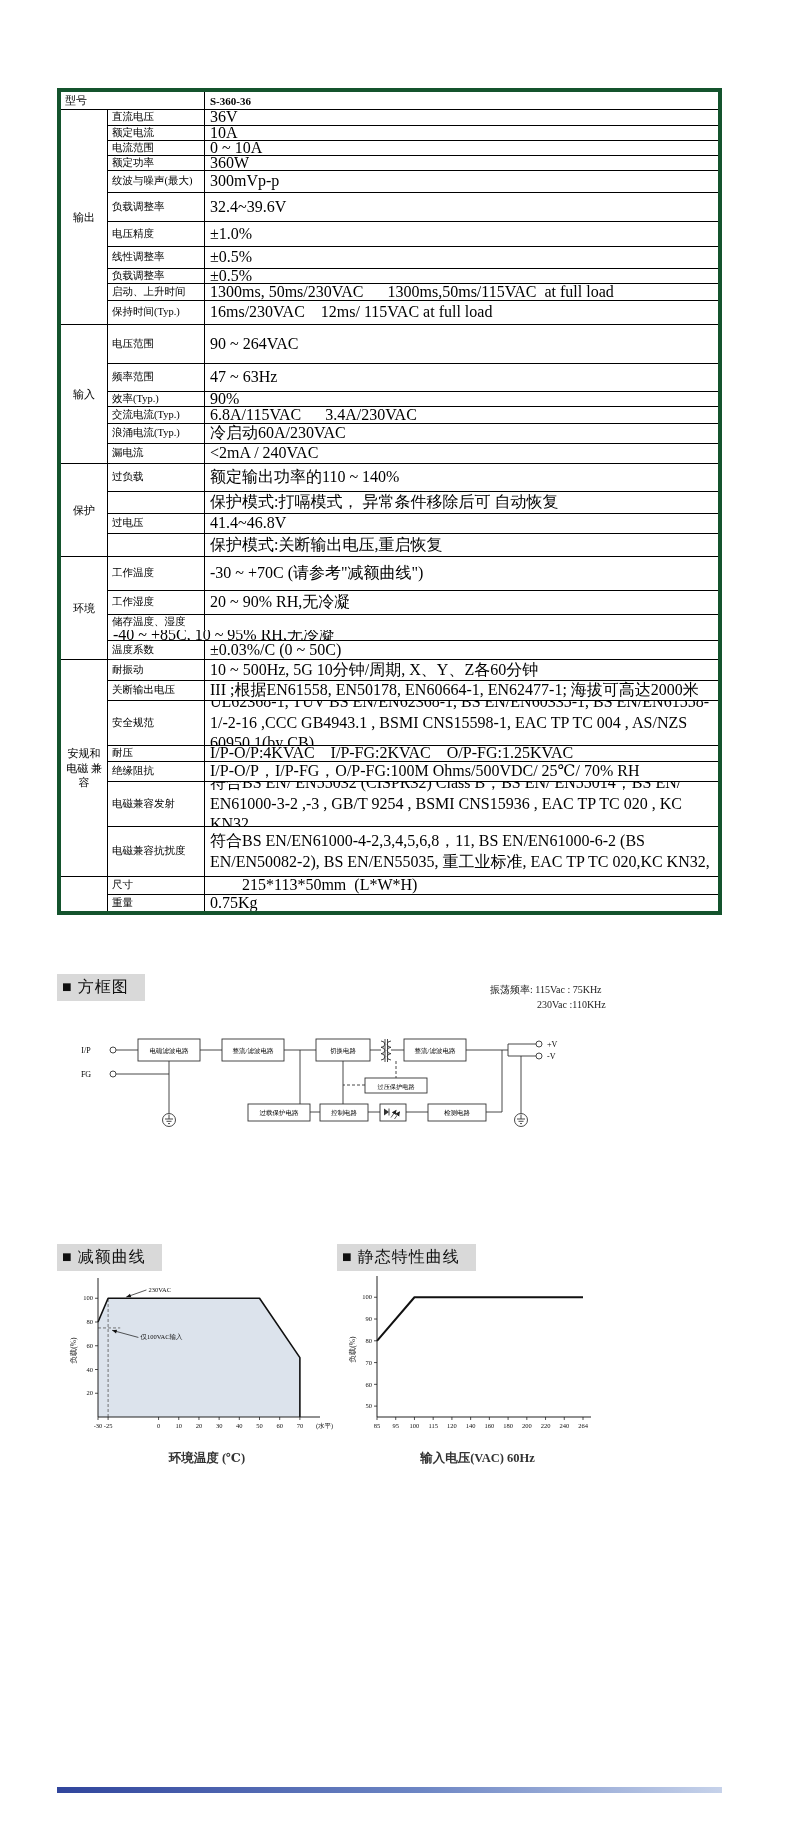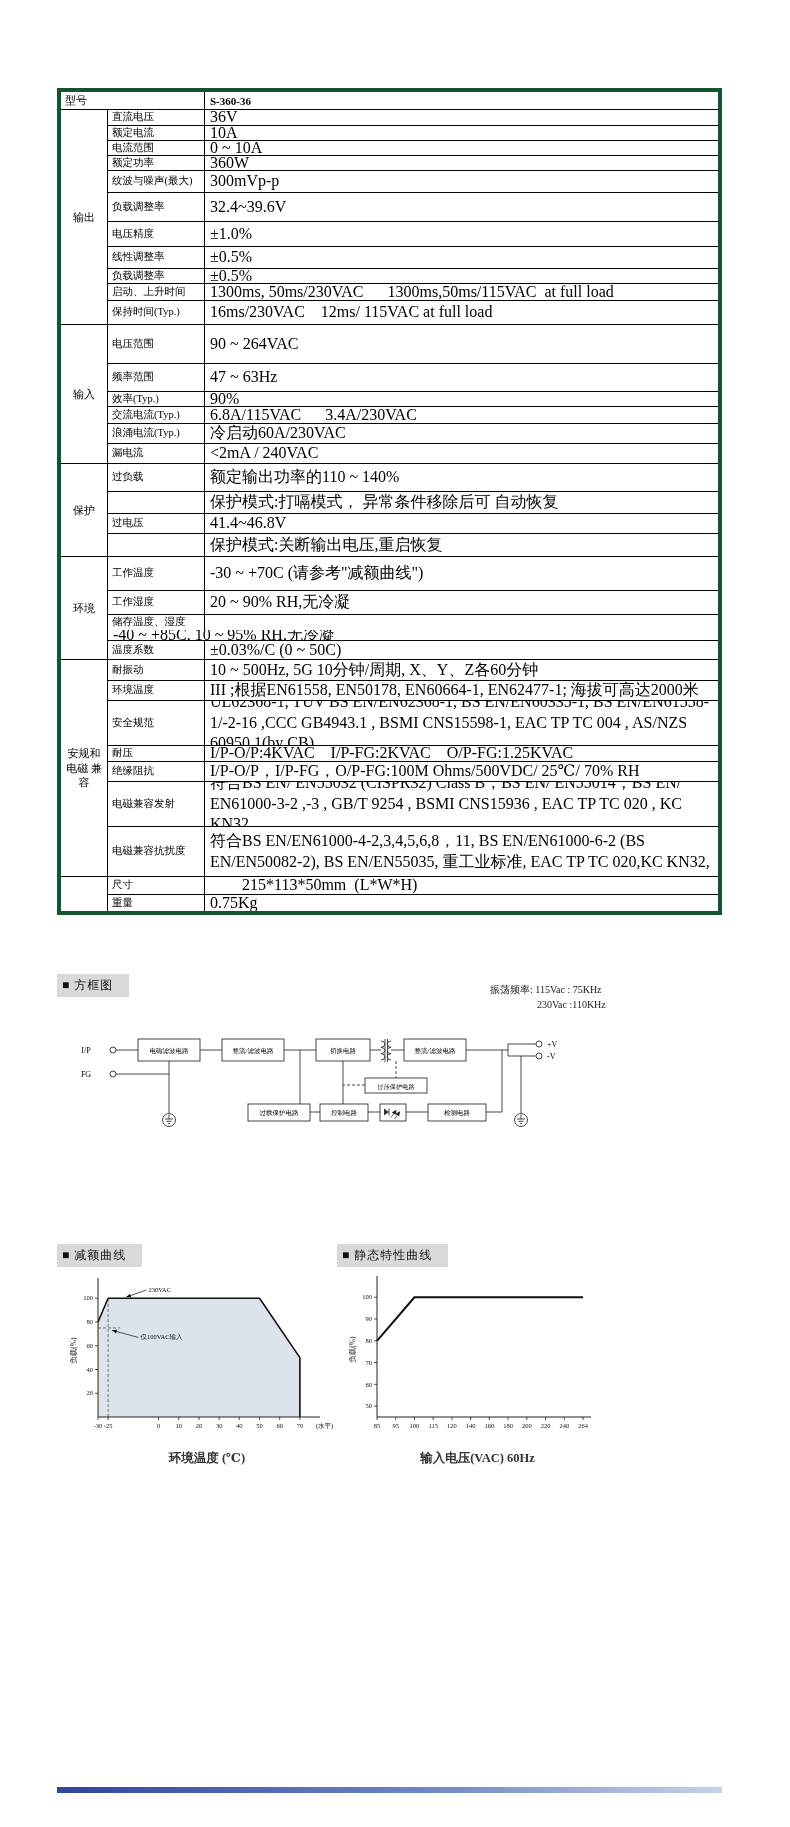--- a/index.html
+++ b/index.html
@@ -32,21 +32,21 @@
     display: flex; align-items: center; line-height: 1.2; font-size: 10.5px;
   }
   .t-row .value {
     flex: 1; padding: 1px 5px; display: flex; align-items: center;
     white-space: pre-wrap; line-height: 1.28; font-size: 16px; overflow: hidden;
   }
 
   
   .section-title {
     position: absolute; background: #d9d9d9; color: #111;
-    font-size: 12px; padding: 3px 16px 3px 5px; letter-spacing: 1px;
+    font-size: 16px; padding: 3px 16px 3px 5px; letter-spacing: 1px;
   }
   #bd-title { left: 57px; top: 974px; }
   #derating-title { left: 57px; top: 1244px; }
   #static-title { left: 337px; top: 1244px; }
 
   .osc-note { position: absolute; left: 490px; top: 982px; font-size: 10px; line-height: 1.5; color: #222; }
   .osc-note .line2 { padding-left: 47px; }
 
   
   .block-diagram { position: absolute; left: 50px; top: 1022px; }
@@ -194,21 +194,21 @@
     <div class="t-section">
       <div class="cat">安规和
 电磁 兼
 容</div>
       <div class="rows">
         <div class="t-row" style="height: 20px;">
           <div class="label">耐振动</div>
           <div class="value">10 ~ 500Hz, 5G 10分钟/周期, X、Y、Z各60分钟</div>
         </div>
         <div class="t-row" style="height: 20px;">
-          <div class="label">环境温度</div>
+          <div class="label">关断输出电压</div>
           <div class="value">III ;根据EN61558, EN50178, EN60664-1, EN62477-1; 海拔可高达2000米</div>
         </div>
         <div class="t-row" style="height: 45px;">
           <div class="label">安全规范</div>
           <div class="value">UL62368-1, TUV BS EN/EN62368-1, BS EN/EN60335-1, BS EN/EN61558-1/-2-16 ,CCC GB4943.1 , BSMI CNS15598-1, EAC TP TC 004 , AS/NZS 60950.1(by CB),</div>
         </div>
         <div class="t-row" style="height: 16px;">
           <div class="label">耐压</div>
           <div class="value">I/P-O/P:4KVAC　I/P-FG:2KVAC　O/P-FG:1.25KVAC</div>
         </div>

